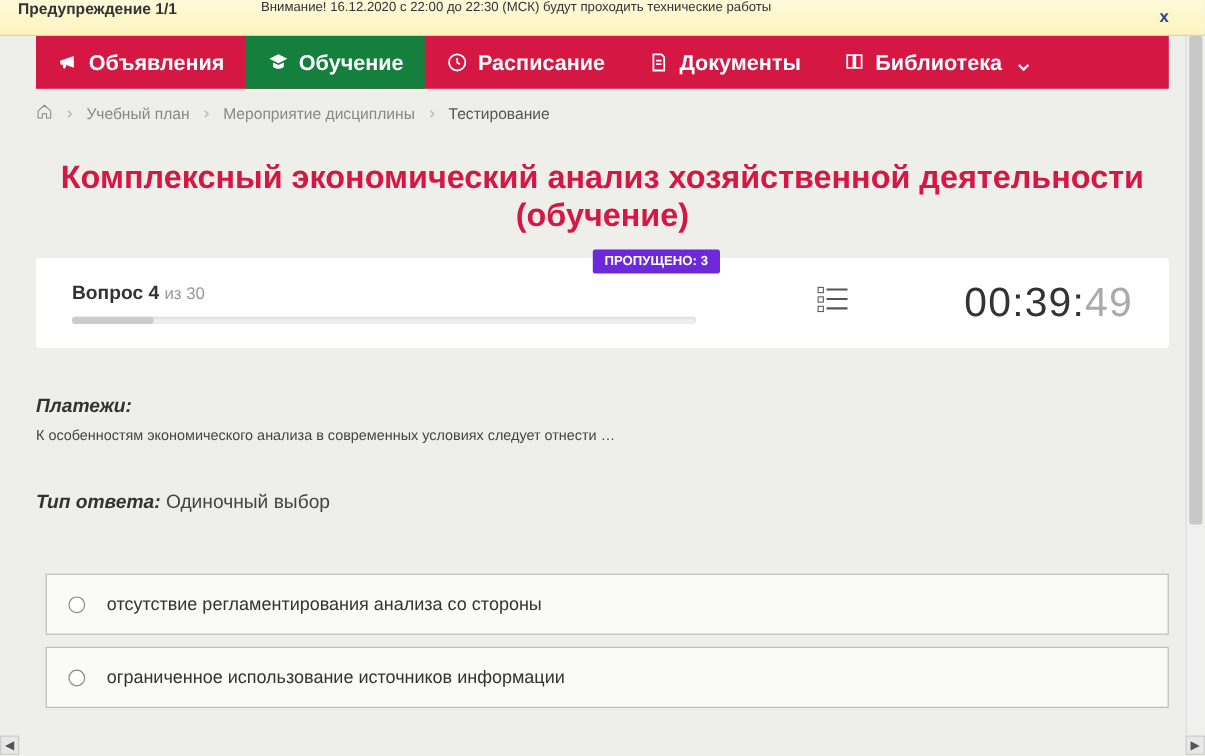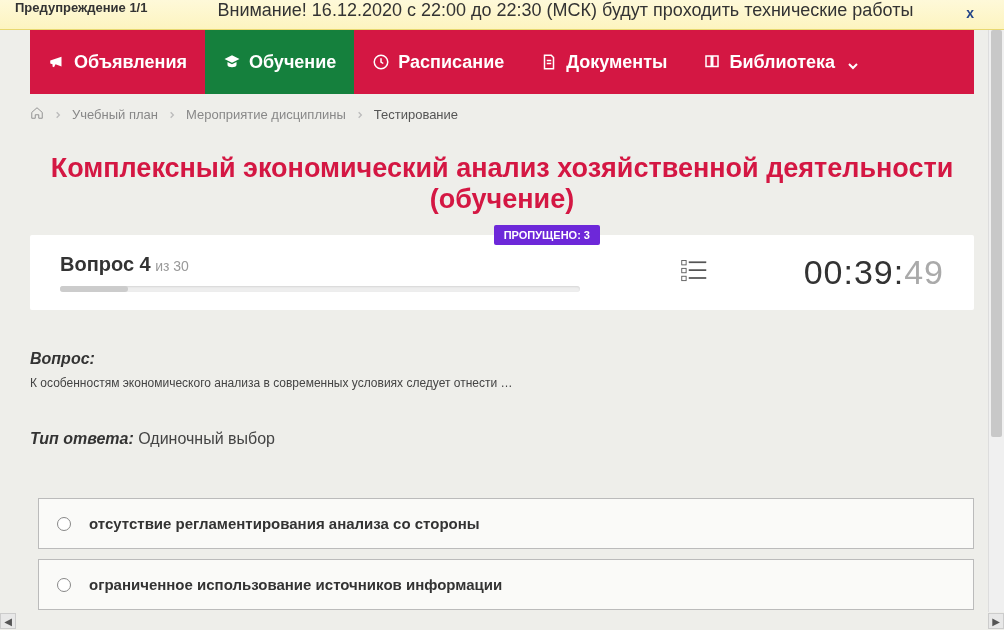--- a/index.html
+++ b/index.html
@@ -24,35 +24,35 @@
       padding: 0 15px;
       position: relative;
     }
     .warning-title {
       font-weight: bold;
       font-size: 13px;
       color: #333;
       margin-right: 70px;
     }
     .warning-text {
-      font-size: 18px;
+      font-size: 11px;
       color: #333;
     }
     .warning-close {
       position: absolute;
       right: 30px;
       top: 5px;
       font-size: 14px;
       font-weight: bold;
       color: #224488;
       cursor: pointer;
     }
     .nav-bar {
       background: #d41743;
-      height: 64px;
+      height: 44px;
       display: flex;
       margin: 0 30px;
     }
     .nav-item {
       display: flex;
       align-items: center;
       padding: 0 18px;
       color: #fff;
       font-size: 18px;
       font-weight: bold;
@@ -121,21 +121,21 @@
       margin: 0 30px;
       padding: 18px 30px;
       display: flex;
       align-items: center;
       border-radius: 2px;
     }
     .question-progress {
       flex: 0 0 540px;
     }
     .question-label {
-      font-size: 20px;
+      font-size: 16px;
       font-weight: bold;
       color: #333;
       text-align: center;
     }
     .question-total {
       font-size: 14px;
       color: #999;
       font-weight: normal;
     }
     .progress-bar {
@@ -230,21 +230,20 @@
       width: 14px;
       height: 14px;
       border: 1px solid #888;
       border-radius: 50%;
       background: #fff;
       flex-shrink: 0;
     }
     .answer-text {
       font-size: 15px;
       color: #333;
-      font-weight: bold;
     }
     .scroll-arrow {
       position: absolute;
       bottom: 1px;
       width: 16px;
       height: 16px;
       background: #e8e8e8;
       border: 1px solid #ccc;
       display: flex;
       align-items: center;
@@ -381,21 +380,21 @@
       <rect x="2" y="22" width="5" height="5"></rect>
         <line x1="10" y1="24" x2="30" y2="24" stroke-width="2"></line>
     </svg>
   </div>
   <div class="timer">
     <span>00:39:</span><span class="timer-seconds">49</span>
   </div>
 </div>
 
 <div class="question-section">
-  <div class="question-heading">Вопрос:</div>
+  <div class="question-heading">Платежи:</div>
   <div class="question-text">К особенностям экономического анализа в современных условиях следует отнести …</div>
   <div>
     <span class="answer-type-label">Тип ответа:</span>
     <span class="answer-type-value">Одиночный выбор</span>
   </div>
 </div>
 
 <div class="answers">
   <div class="answer-option">
     <span class="radio"></span>

